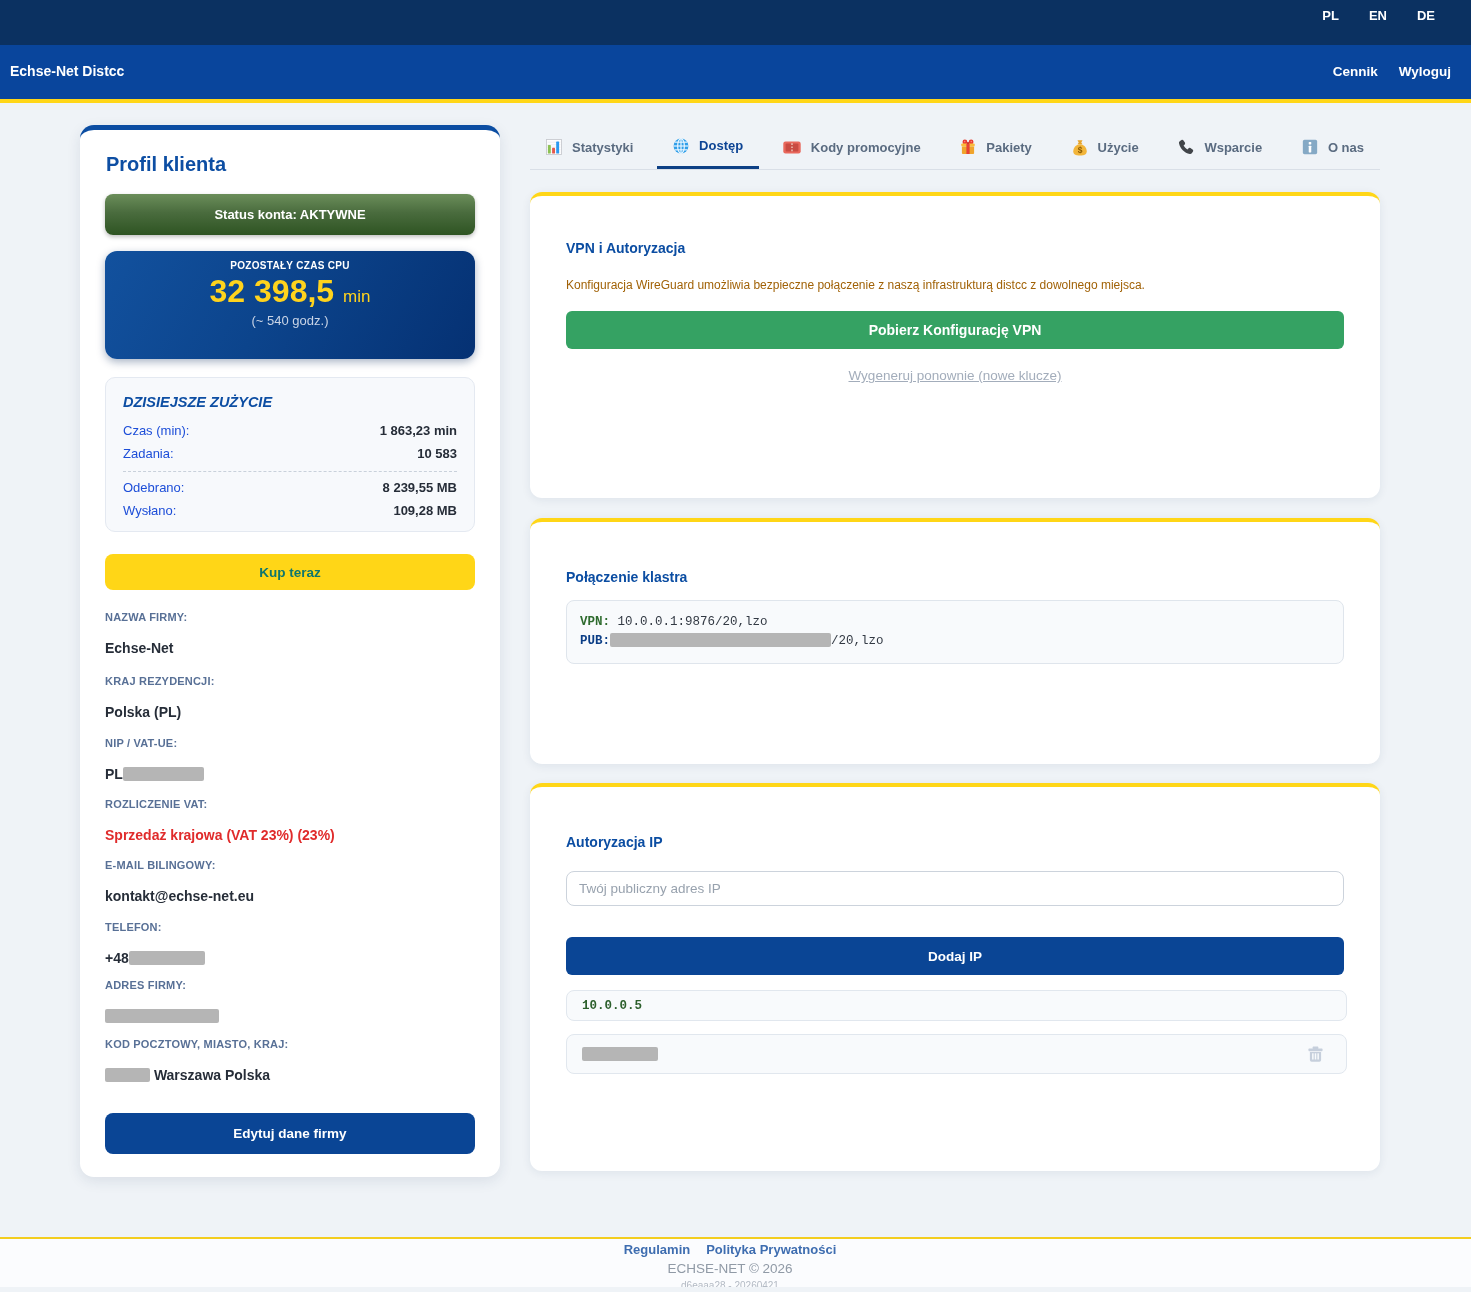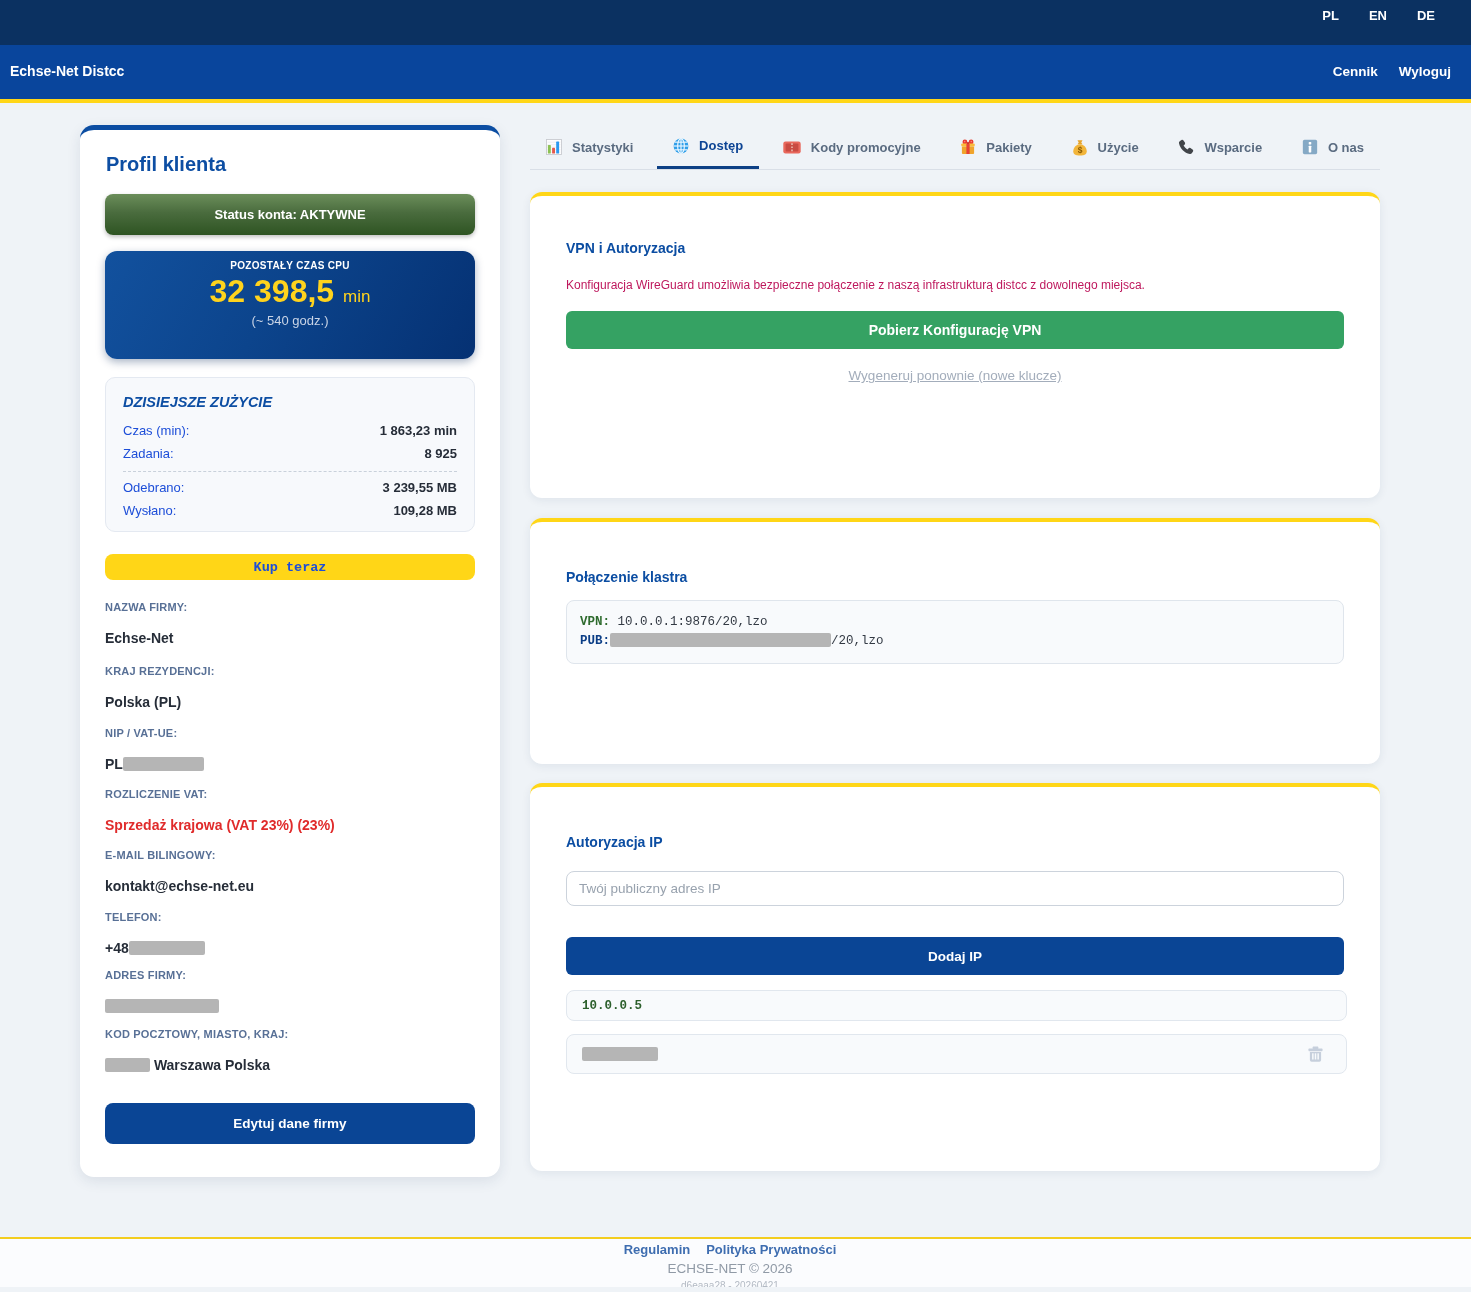--- a/index.html
+++ b/index.html
@@ -50,22 +50,22 @@
 .usage {
   background:#f7f9fc; border:1px solid #e4e9f1; border-radius: 10px;
   padding: 15px 17px; margin-bottom: 22px; height: 155px;
 }
 .usage h3 { color:#0d4ea3; font-size: 14.5px; line-height:18px; margin-bottom: 10px; font-style: italic; }
 .usage .row { display:flex; justify-content: space-between; font-size: 13px; line-height:19px; margin-bottom: 4px; }
 .usage .row .k { color:#1d4ed8; }
 .usage .row .v { font-weight: bold; color:#262d38; }
 .usage .dash { border-top: 1px dashed #c9d1db; margin: 8px 0 6px; }
 .buy-btn {
-  display:block; width:100%; height: 26px; border:none; border-radius: 8px;
-  background: #ffd617; color:#1d4ed8; font-weight:bold; font-size:13.5px; font-family:Liberation Mono, monospace;
+  display:block; width:100%; height: 36px; border:none; border-radius: 8px;
+  background: #ffd617; color:#0f766e; font-weight:bold; font-size:13.5px; font-family:Liberation Sans, sans-serif;
   margin-bottom: 20px;
 }
 .fld { margin-bottom: 14px; }
 .fld .lab { color:#587096; font-weight:bold; font-size: 11px; line-height:14px; letter-spacing:.2px; margin-bottom: 16px; }
 .f1{margin-bottom:17px}.f2{margin-bottom:15px}.f5{margin-bottom:15px}.f6{margin-bottom:11px}.f7{margin-bottom:12px}
 .fld .val { color:#262d38; font-weight:bold; font-size: 14px; line-height:17px; }
 .fld .val.red { color:#e02b2b; }
 .redact { display:inline-block; background:#b5b5b5; border-radius:2px; height:14px; vertical-align:-2px; }
 .edit-btn {
   display:block; width:100%; height: 41px; border:none; border-radius: 8px;
@@ -86,21 +86,21 @@
   box-shadow: 0 2px 10px rgba(30,50,90,.08);
   padding: 44px 36px 0; margin-top: 22px;
 }
 .card h2 { color:#0b4da2; font-size: 14px; line-height:17px; }
 #card1 { height: 306px; }
 #card1 h2 { margin-bottom: 20px; }
 #card2 { height: 246px; margin-top: 20px; }
 #card2 h2 { margin-top:3px; margin-bottom: 14px; }
 #card3 { height: 388px; margin-top: 19px; }
 #card3 h2 { margin-top:3px; margin-bottom: 20px; }
-.card p.desc { color: #be185d; font-size: 12px; line-height:17px; margin-bottom: 17px; }
+.card p.desc { color: #a16207; font-size: 12px; line-height:17px; margin-bottom: 17px; }
 .green-btn {
   display:block; width:100%; height: 38px; border:none; border-radius: 6px;
   background:#35a263; color:#fff; font-weight:bold; font-size:14px; font-family:inherit;
 }
 .regen { display:block; text-align:center; margin-top: 19px; color:#a3adbb; font-size: 13.5px; line-height:16px; }
 .codebox {
   background:#f8fafc; border:1px solid #dfe5ec; border-radius: 8px;
   padding: 12px 13px; font-family:"Liberation Mono", monospace; font-size: 12.5px; color:#333a44;
   line-height: 19px;
 }
@@ -156,26 +156,26 @@
       <div class="sub">(~ 540 godz.)</div>
     </div>
     <div class="usage">
       <h3>DZISIEJSZE ZUŻYCIE</h3>
       <div class="row">
           <span class="k">Czas (min):</span>
           <span class="v">1 863,23 min</span>
         </div>
       <div class="row">
           <span class="k">Zadania:</span>
-          <span class="v">8 925</span>
+          <span class="v">10 583</span>
         </div>
       <div class="dash"></div>
       <div class="row">
           <span class="k">Odebrano:</span>
-          <span class="v">3 239,55 MB</span>
+          <span class="v">8 239,55 MB</span>
         </div>
       <div class="row" style="margin-bottom:2px">
           <span class="k">Wysłano:</span>
           <span class="v">109,28 MB</span>
         </div>
     </div>
     <button class="buy-btn">Kup teraz</button>
     <div class="fld f1">
         <div class="lab">NAZWA FIRMY:</div>
         <div class="val">Echse-Net</div>

